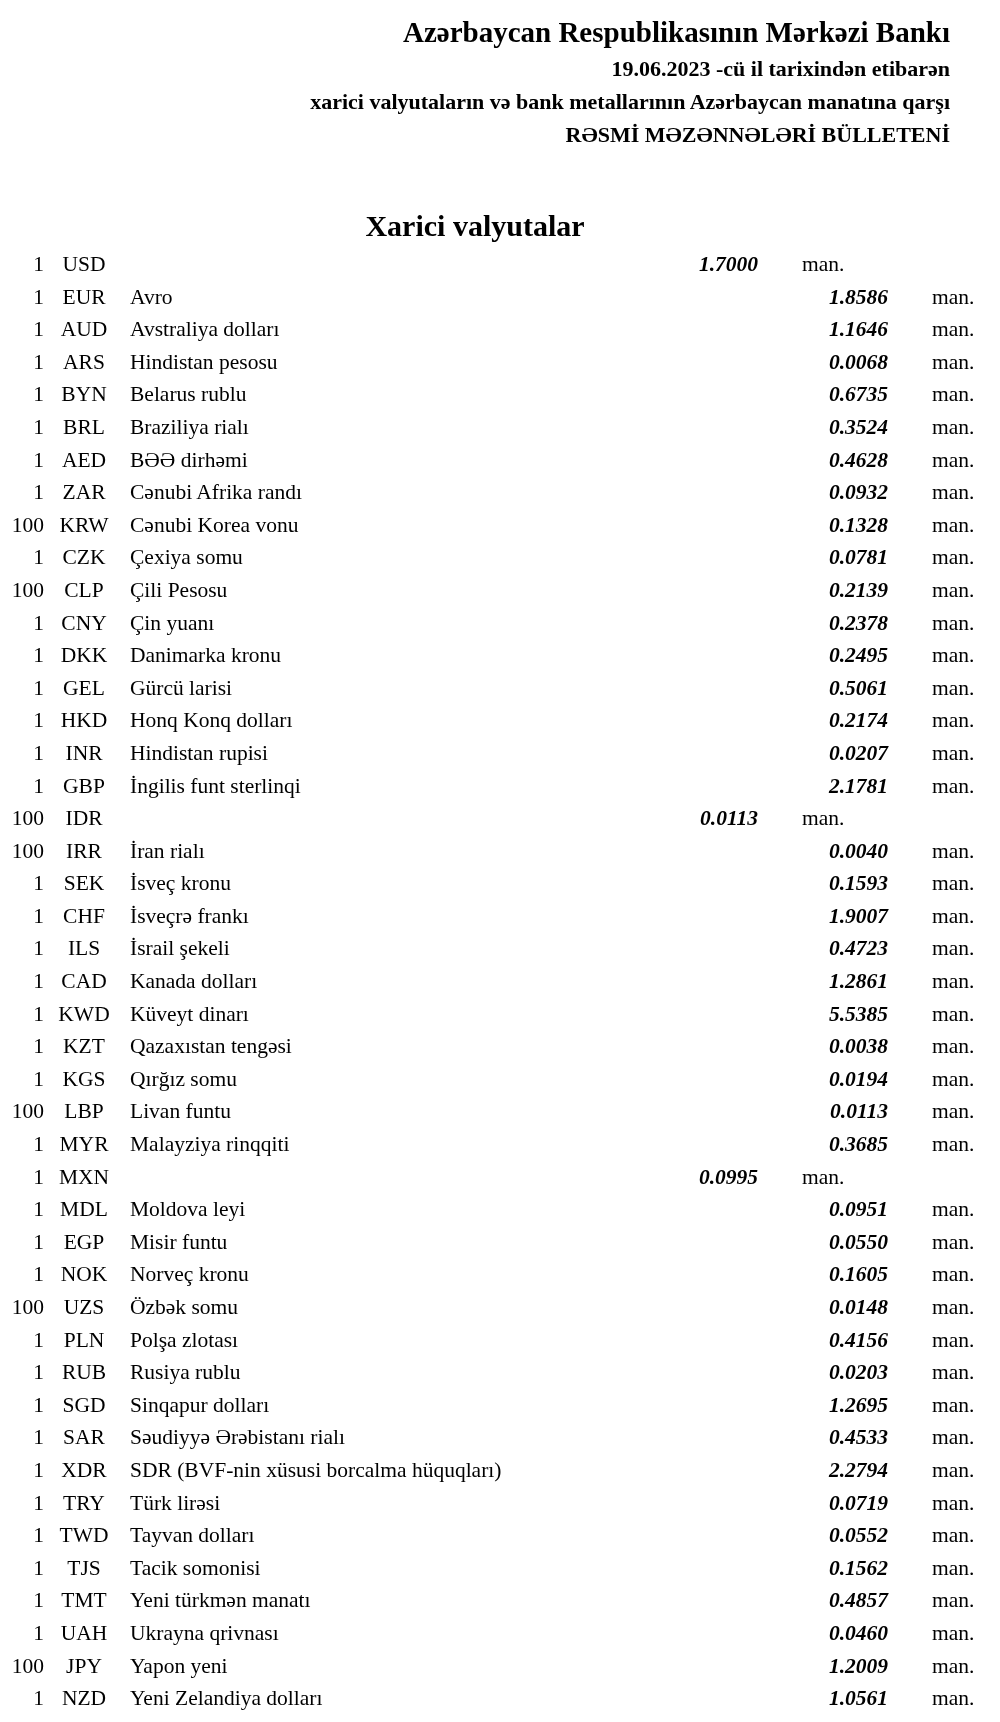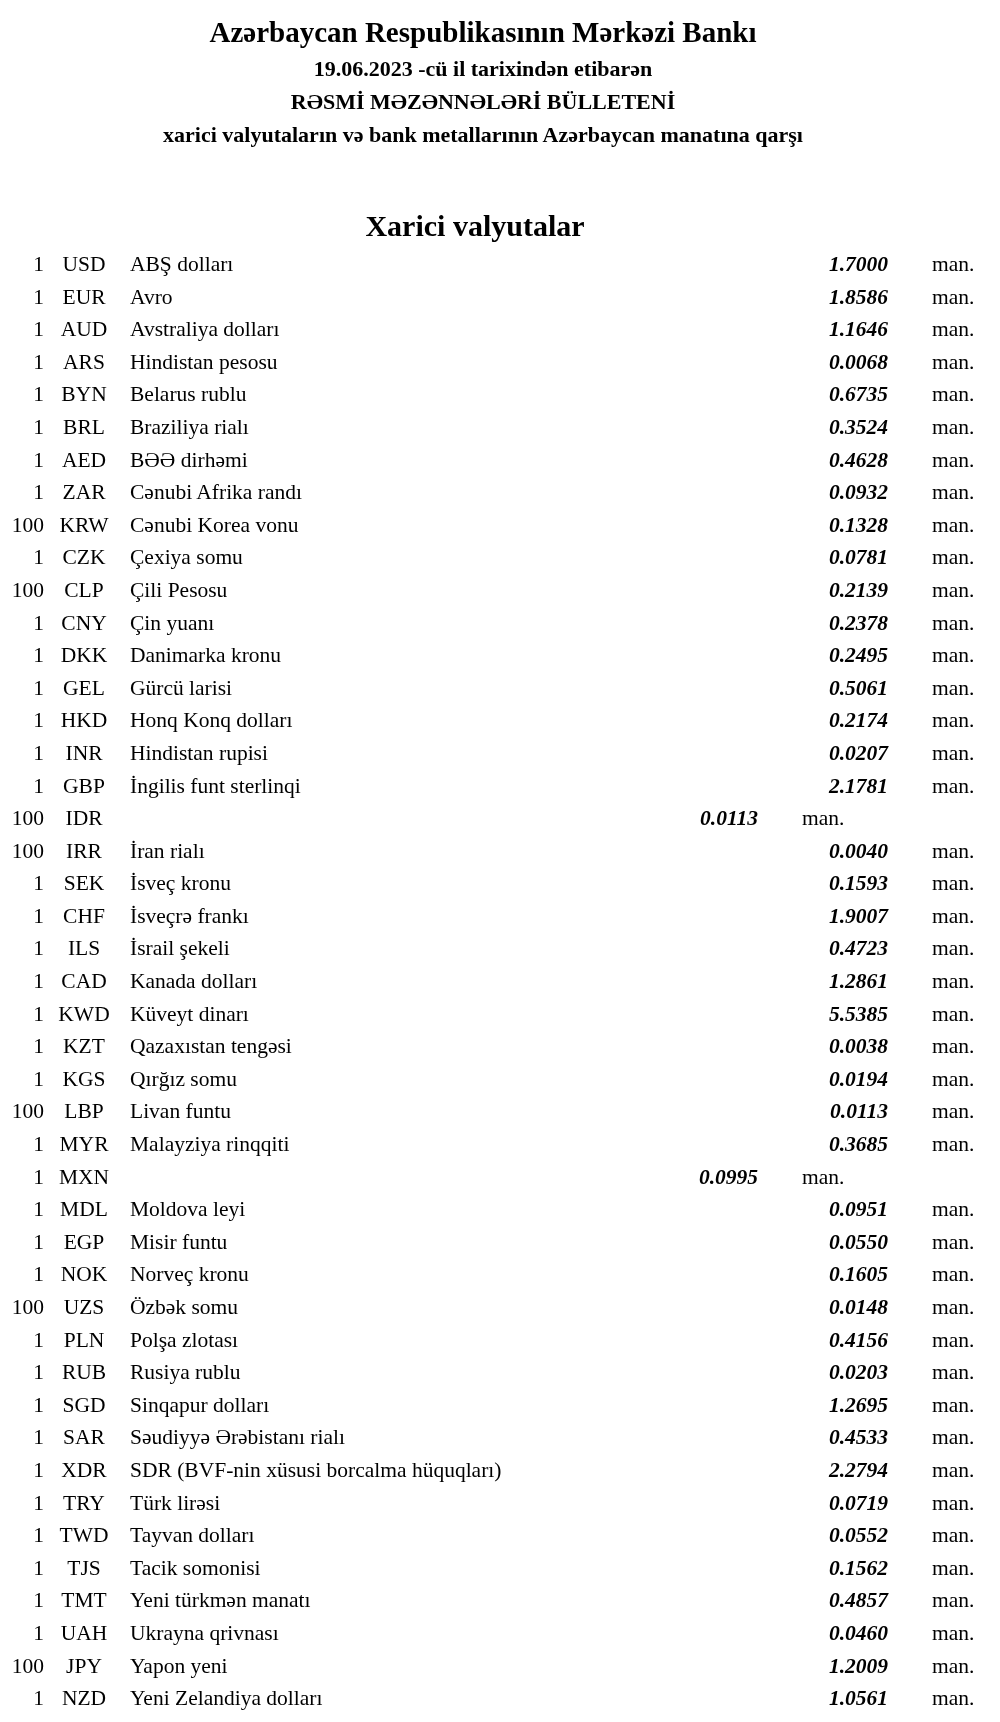--- a/index.html
+++ b/index.html
@@ -12,22 +12,21 @@
     width: 1000px;
     height: 1722px;
     background: #ffffff;
     color: #000000;
     font-family: "Liberation Serif", serif;
     overflow: hidden;
   }
   .header {
     width: 950px;
     padding-top: 12px;
-    text-align: center;
-    margin-left: 8px;
+    text-align: right;
   }
   .doc-title {
     font-size: 29px;
     font-weight: bold;
     line-height: 40px;
   }
   .doc-subline {
     font-size: 22px;
     font-weight: bold;
     line-height: 33px;
@@ -75,31 +74,30 @@
   }
 </style>
 </head>
 <body>
 
 <div class="page">
 
   <div class="header">
     <div class="doc-title">Azərbaycan Respublikasının Mərkəzi Bankı</div>
     <div class="doc-subline">19.06.2023 -cü il tarixindən etibarən</div>
+    <div class="doc-subline">xarici valyutaların və bank metallarının Azərbaycan manatına qarşı</div>
     <div class="doc-subline">RƏSMİ MƏZƏNNƏLƏRİ BÜLLETENİ</div>
-    <div class="doc-subline">xarici valyutaların və bank metallarının Azərbaycan manatına qarşı</div>
   </div>
 
   <div class="section-title">Xarici valyutalar</div>
 
   <div class="rates-table" id="rates-table">
     <div class="rate-row">
       <span class="cell-qty">1</span>
       <span class="cell-code">USD</span>
-      <span class="cell-name">ABŞ dolları</span>
       <span class="cell-rate">1.7000</span>
       <span class="cell-unit">man.</span>
     </div>
 
     <div class="rate-row">
       <span class="cell-qty">1</span>
       <span class="cell-code">EUR</span>
       <span class="cell-name">Avro</span>
       <span class="cell-rate">1.8586</span>
       <span class="cell-unit">man.</span>

